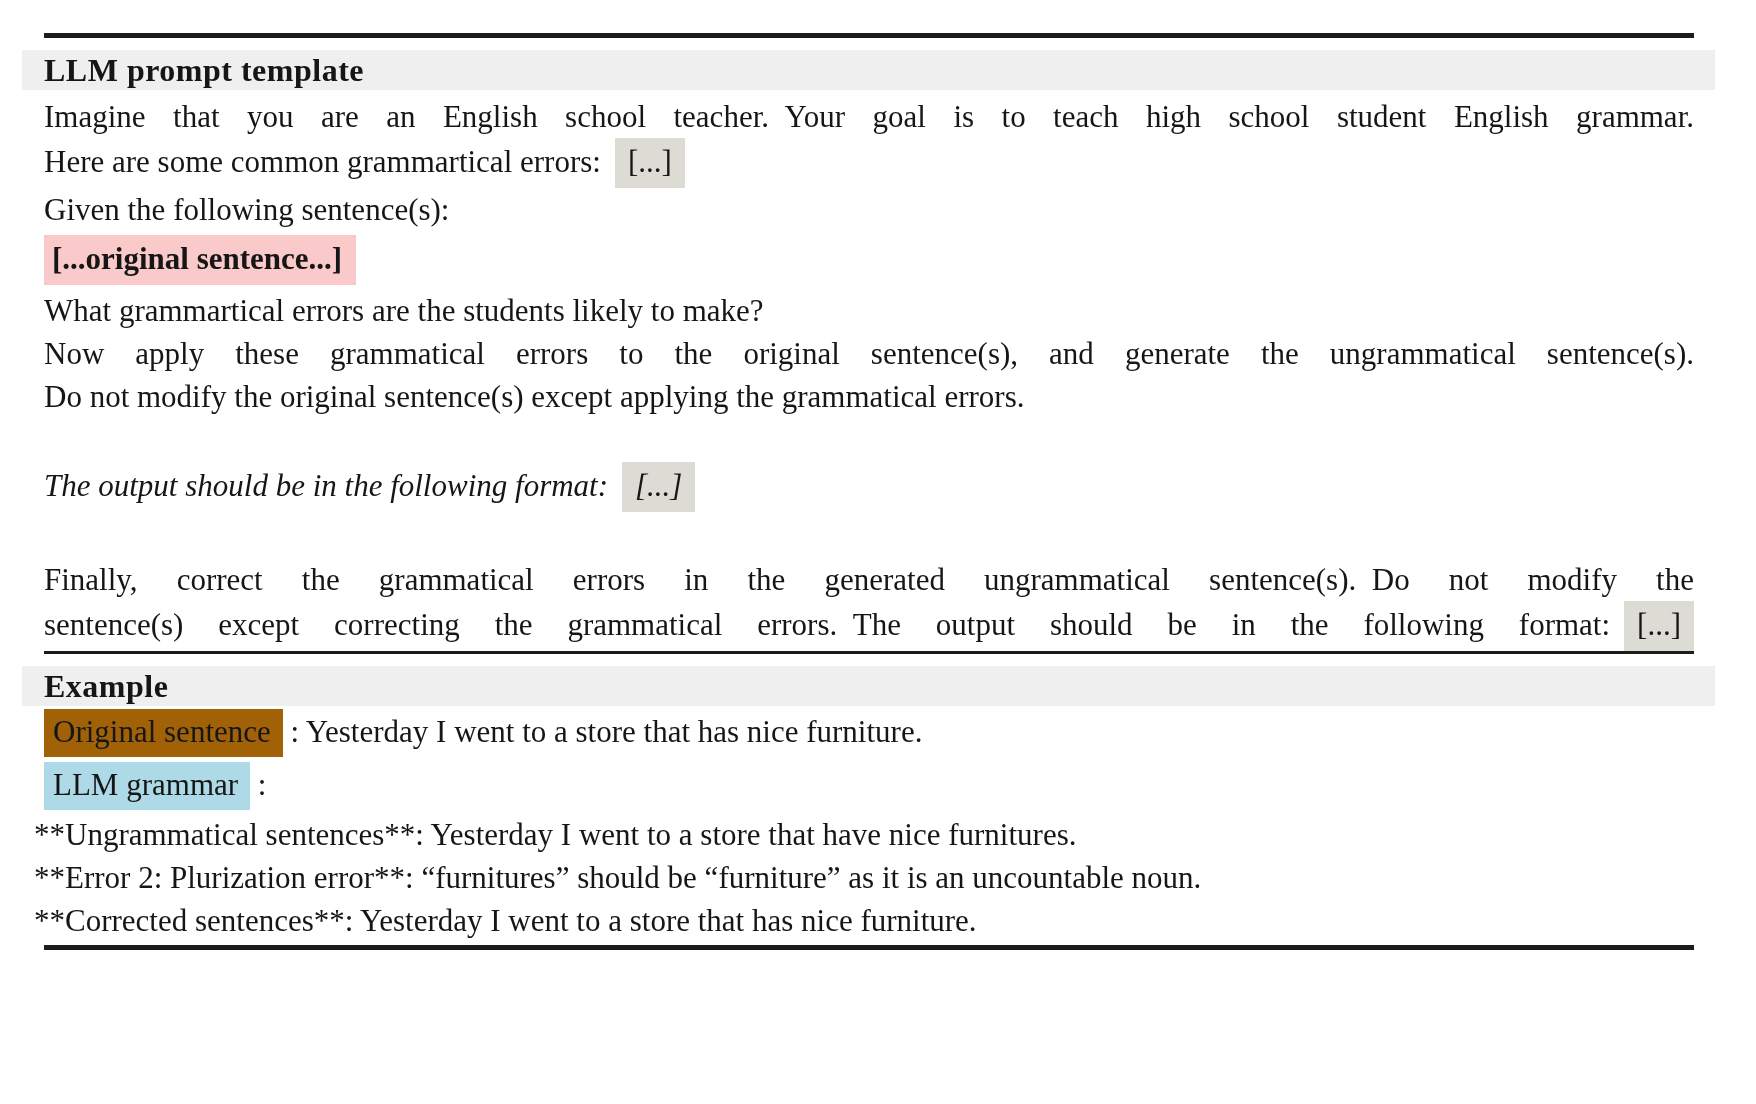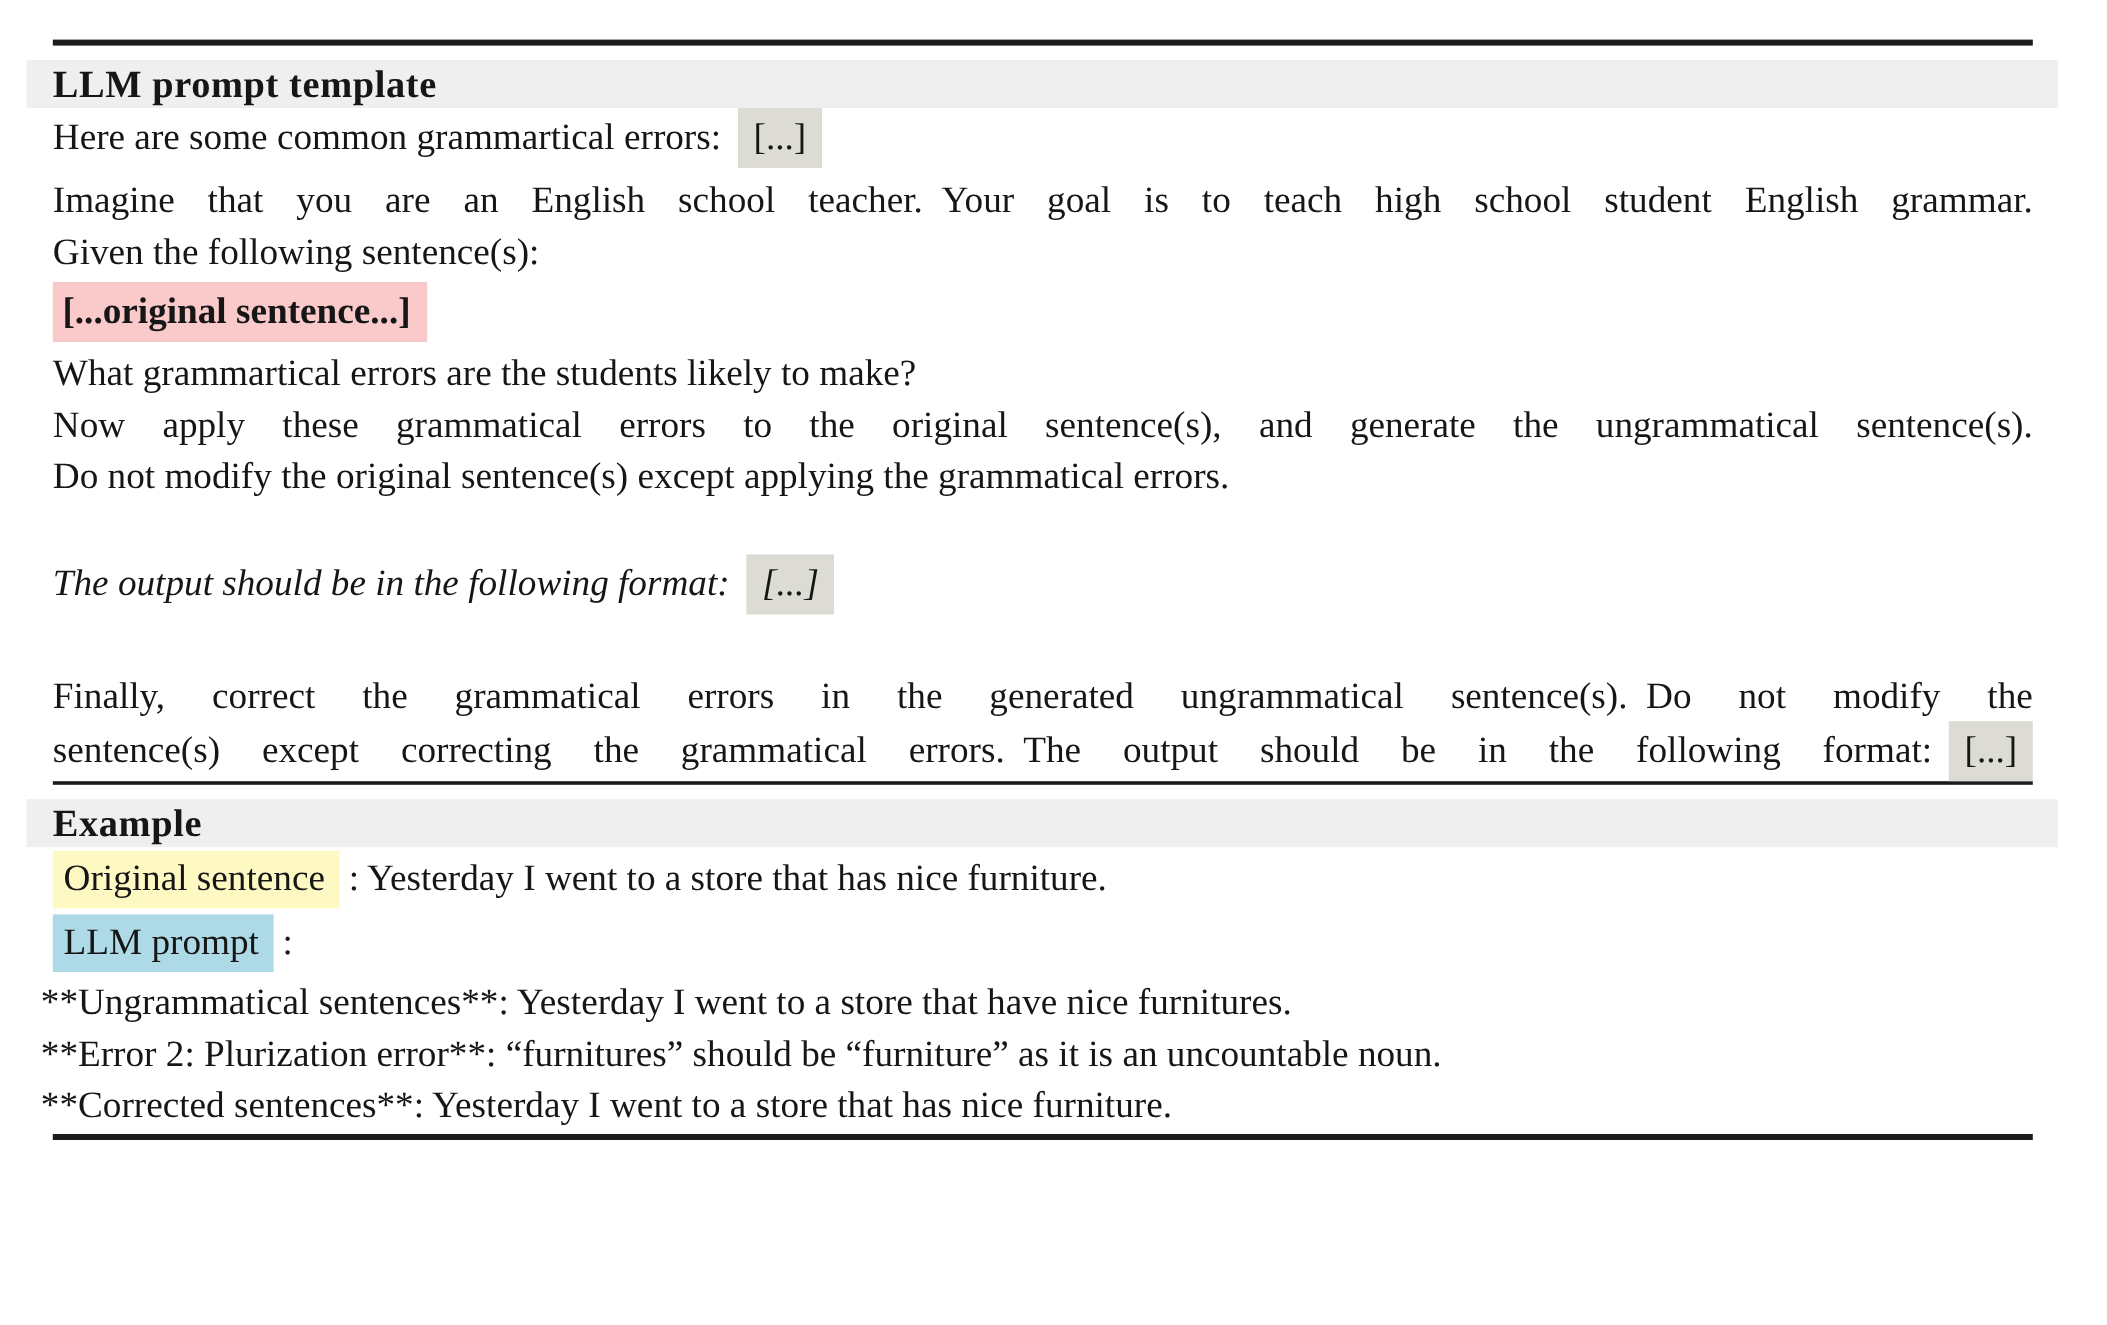--- a/index.html
+++ b/index.html
@@ -53,42 +53,42 @@
     padding: 6px 14px 8px 8px;
     white-space: nowrap;
     font-weight: bold;
   }
   .label-box {
     display: inline-block;
     line-height: 36px;
     padding: 5px 12px 7px 9px;
     white-space: nowrap;
   }
-  .label-pink { background: #fef9c3; }
+  .label-pink { background: #a16207; }
   .label-blue { background: #aed9e6; }
 
   .out-line { margin-left: -10px; }
 </style>
 </head>
 <body>
 
 <div class="figure">
 
   <div class="rule rule-thick rule-top"></div>
 
   <div class="bar">
     <span class="bar-title">LLM prompt template</span>
   </div>
 
   <div class="content">
+    <div class="line just m5">
+      <span>Imagine that you are an English school teacher. Your goal is to teach high school student English grammar.</span>
+    </div>
     <div class="line">
       <span>Here are some common grammartical errors:</span><span class="gray-box">[...]</span>
-    </div>
-    <div class="line just m5">
-      <span>Imagine that you are an English school teacher. Your goal is to teach high school student English grammar.</span>
     </div>
 
     <div class="line gap">
       <span>Given the following sentence(s):</span>
     </div>
     <div class="line m4">
       <span class="pink-box">[...original sentence...]</span>
     </div>
     <div class="line m4">
       <span>What grammartical errors are the students likely to make?</span>
@@ -117,21 +117,21 @@
 
   <div class="bar">
     <span class="bar-title">Example</span>
   </div>
 
   <div class="content">
     <div class="line m3">
       <span class="label-box label-pink">Original sentence</span><span> : Yesterday I went to a store that has nice furniture.</span>
     </div>
     <div class="line m5">
-      <span class="label-box label-blue">LLM prompt</span><span> :</span>
+      <span class="label-box label-blue">LLM grammar</span><span> :</span>
     </div>
     <div class="line m3 out-line">
       <span>**Ungrammatical sentences**: Yesterday I went to a store that have nice furnitures.</span>
     </div>
     <div class="line out-line">
       <span>**Error 2: Plurization error**: “furnitures” should be “furniture” as it is an uncountable noun.</span>
     </div>
     <div class="line out-line">
       <span>**Corrected sentences**: Yesterday I went to a store that has nice furniture.</span>
     </div>

